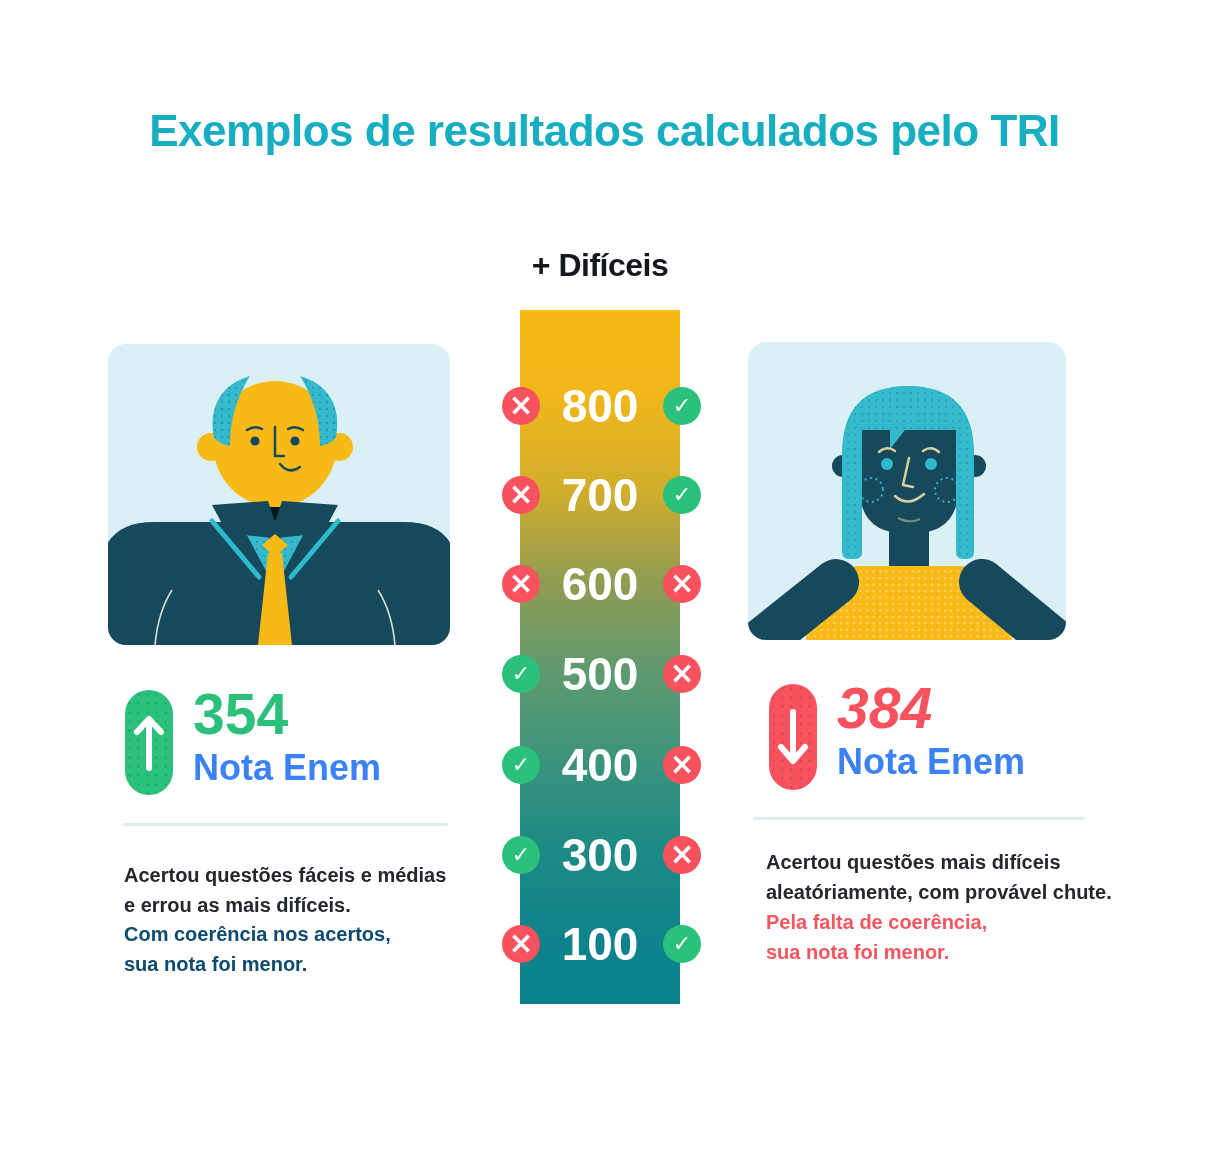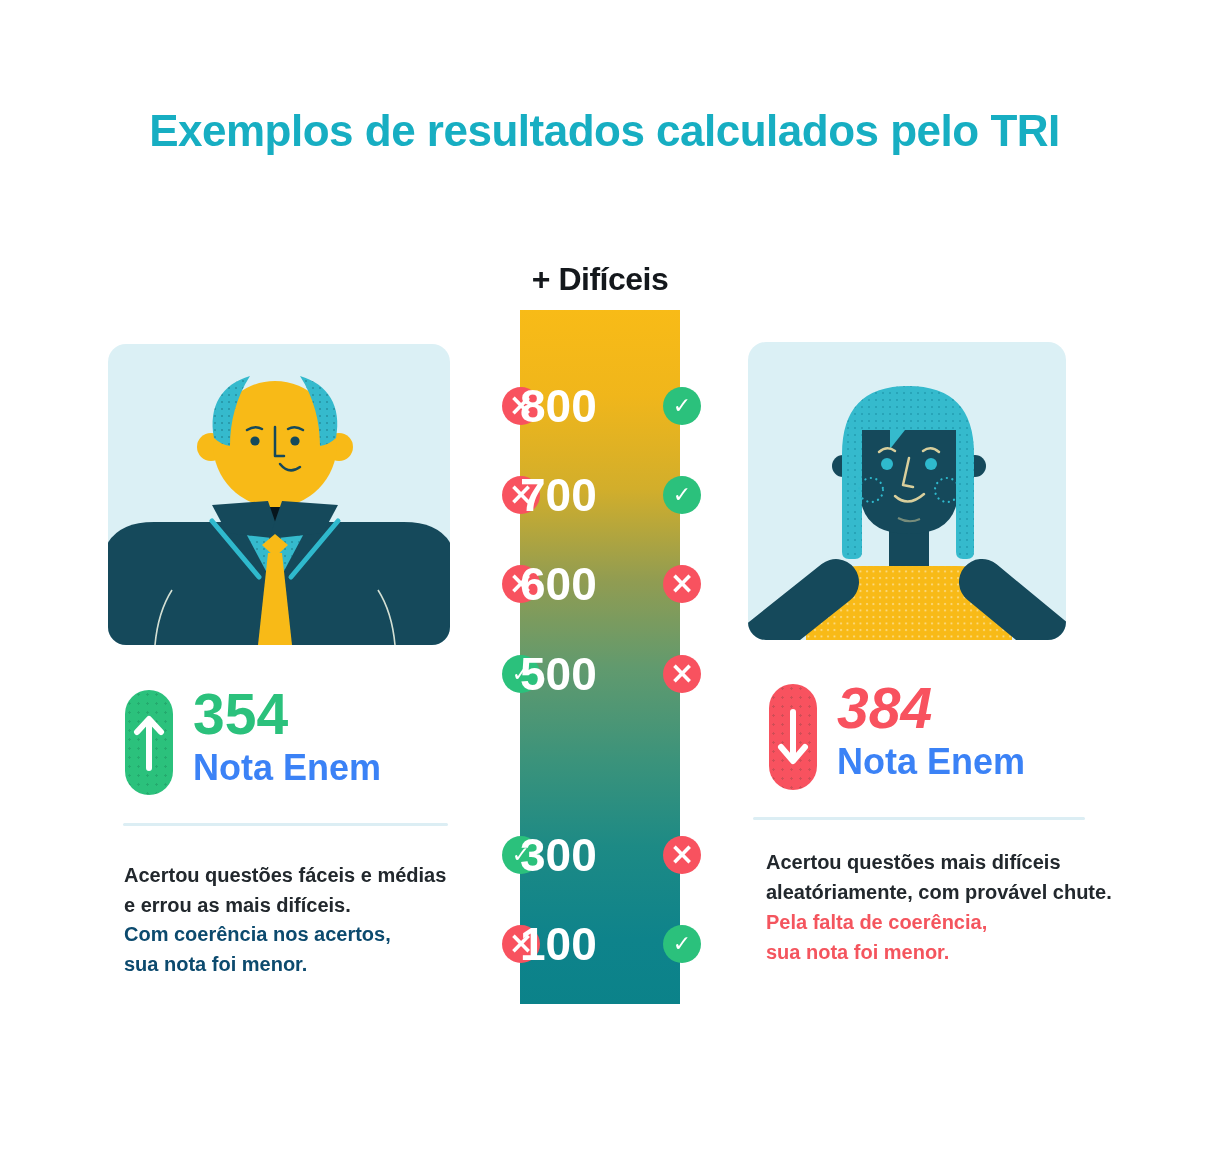--- a/index.html
+++ b/index.html
@@ -8,29 +8,29 @@
     font-family:"Liberation Sans", sans-serif;
   }
   .title{
     position:absolute;left:0;right:0;top:106px;margin:0;text-align:center;
     font-size:44px;font-weight:800;letter-spacing:-0.5px;color:#17AEC2;
   }
   .axis-label{
     position:absolute;left:440px;width:320px;text-align:center;
     font-size:32px;font-weight:800;color:#14181C;letter-spacing:-0.5px;
   }
-  .axis-label.top{top:261px;}
+  .axis-label.top{top:247px;}
   .axis-label.bottom{top:1050px;}
   .bar{
     position:absolute;left:520px;top:310px;width:160px;height:715px;
     background:linear-gradient(180deg,#F8BB17 0%,#F0B61B 12%,#D2AE2B 25%,#909C52 38%,#619A6E 50%,#3B937B 63%,#1D8A85 75%,#0E838B 88%,#0A8289 100%);
   }
   .scale-row{position:absolute;left:470px;width:260px;height:48px;}
   .scale-value{
-    position:absolute;left:50px;top:0;width:160px;text-align:left;
+    position:absolute;left:50px;top:0;width:160px;text-align:center;
     line-height:48px;font-size:46px;font-weight:800;color:#ffffff;
   }
   .badge{
     position:absolute;top:5px;width:38px;height:38px;border-radius:50%;
     display:flex;align-items:center;justify-content:center;
     color:#fff;font-family:"DejaVu Sans", sans-serif;font-weight:900;
   }
   .badge.left{left:32px;}
   .badge.right{left:193px;}
   .badge[data-kind="x"]{background:#F8525F;}
@@ -93,20 +93,25 @@
     <span class="badge right" data-kind="check"></span>
   </div>
   <div class="scale-row" style="top:560px">
     <span class="badge left" data-kind="x"></span>
     <span class="scale-value">600</span>
     <span class="badge right" data-kind="x"></span>
   </div>
   <div class="scale-row" style="top:650px">
     <span class="badge left" data-kind="check"></span>
     <span class="scale-value">500</span>
+    <span class="badge right" data-kind="x"></span>
+  </div>
+  <div class="scale-row" style="top:741px">
+    <span class="badge left" data-kind="check"></span>
+    <span class="scale-value">400</span>
     <span class="badge right" data-kind="x"></span>
   </div>
   <div class="scale-row" style="top:831px">
     <span class="badge left" data-kind="check"></span>
     <span class="scale-value">300</span>
     <span class="badge right" data-kind="x"></span>
   </div>
   <div class="scale-row" style="top:920px">
     <span class="badge left" data-kind="x"></span>
     <span class="scale-value">100</span>

